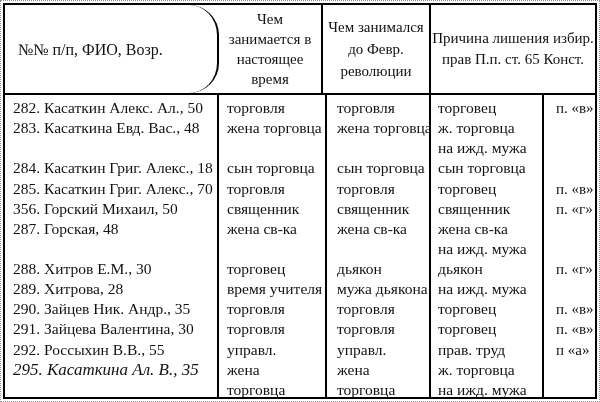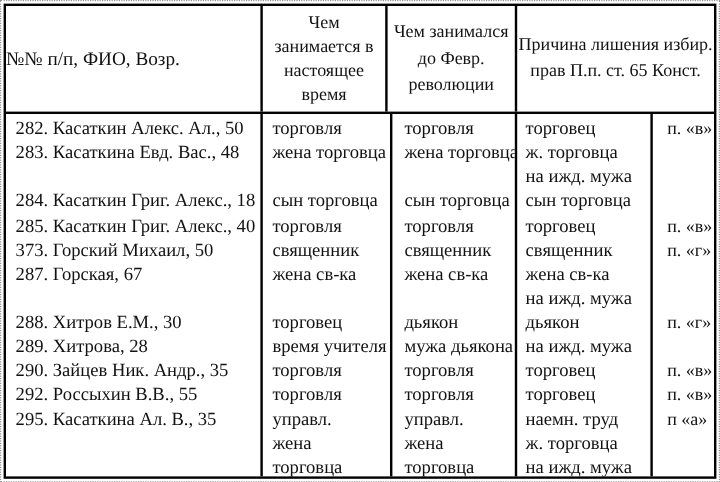--- a/index.html
+++ b/index.html
@@ -32,21 +32,21 @@
   .th {
     display: flex;
     align-items: center;
     justify-content: center;
     text-align: center;
     font-size: 15px;
     line-height: 21px;
     white-space: pre-line;
     overflow: hidden;
   }
-  .th.h1 { width: 214px; border-right: 2px solid #000; justify-content: flex-start; text-align: left; padding-left: 0; font-size: 16px; }
+  .th.h1 { width: 214px; border-right: 2px solid #000; justify-content: flex-start; text-align: left; padding-left: 13px; font-size: 16px; border-radius: 30px; }
   .th.h2 { width: 108px; border-right: 2px solid #000; line-height: 22px; }
   .th.h3 { width: 104px; border-right: 2px solid #000; line-height: 20px; }
   .th.h4 { flex: 1; }
   
   .tbody {
     display: flex;
     flex: 1;
     min-height: 0;
   }
   .col {
@@ -92,27 +92,28 @@
 прав П.п. ст. 65 Конст.</div>
     </div>
 
     <div class="tbody">
 
       <div class="col col1">
         <div class="line">282. Касаткин Алекс. Ал., 50</div>
         <div class="line">283. Касаткина Евд. Вас., 48</div>
         <div class="line"></div>
         <div class="line">284. Касаткин Григ. Алекс., 18</div>
-        <div class="line">285. Касаткин Григ. Алекс., 40</div>
-        <div class="line">373. Горский Михаил, 50</div>
-        <div class="line">287. Горская, 67</div>
+        <div class="line">285. Касаткин Григ. Алекс., 70</div>
+        <div class="line">356. Горский Михаил, 50</div>
+        <div class="line">287. Горская, 48</div>
         <div class="line"></div>
         <div class="line">288. Хитров Е.М., 30</div>
         <div class="line">289. Хитрова, 28</div>
         <div class="line">290. Зайцев Ник. Андр., 35</div>
+        <div class="line">291. Зайцева Валентина, 30</div>
         <div class="line">292. Россыхин В.В., 55</div>
         <div class="line">295. Касаткина Ал. В., 35</div>
         <div class="line"></div>
       </div>
 
       <div class="col col2">
         <div class="line">торговля</div>
         <div class="line">жена торговца</div>
         <div class="line"></div>
         <div class="line">сын торговца</div>
@@ -153,21 +154,21 @@
         <div class="line">на ижд. мужа</div>
         <div class="line">сын торговца</div>
         <div class="line">торговец</div>
         <div class="line">священник</div>
         <div class="line">жена св-ка</div>
         <div class="line">на ижд. мужа</div>
         <div class="line">дьякон</div>
         <div class="line">на ижд. мужа</div>
         <div class="line">торговец</div>
         <div class="line">торговец</div>
-        <div class="line">наемн. труд</div>
+        <div class="line">прав. труд</div>
         <div class="line">ж. торговца</div>
         <div class="line">на ижд. мужа</div>
       </div>
 
       <div class="col col4b">
         <div class="line">п. «в»</div>
         <div class="line"></div>
         <div class="line"></div>
         <div class="line"></div>
         <div class="line">п. «в»</div>

